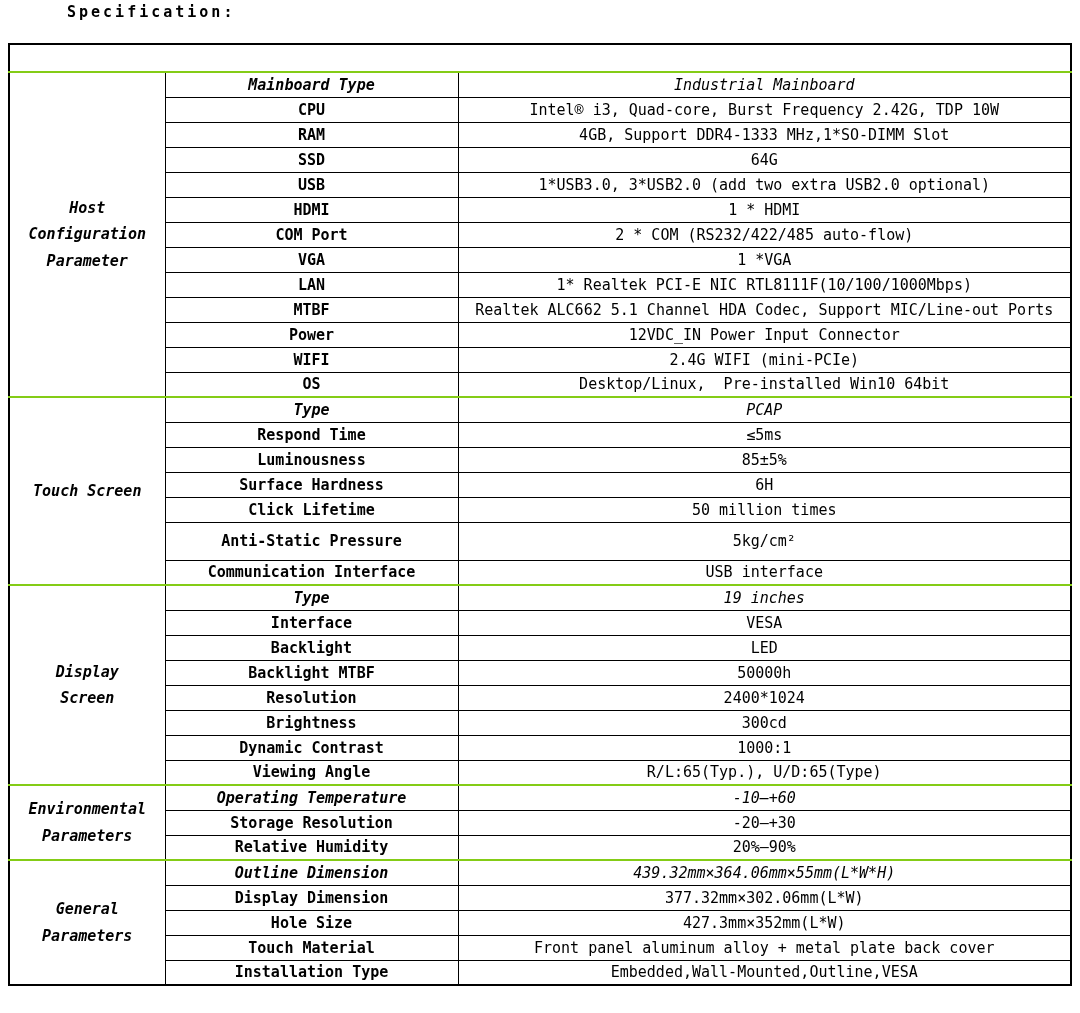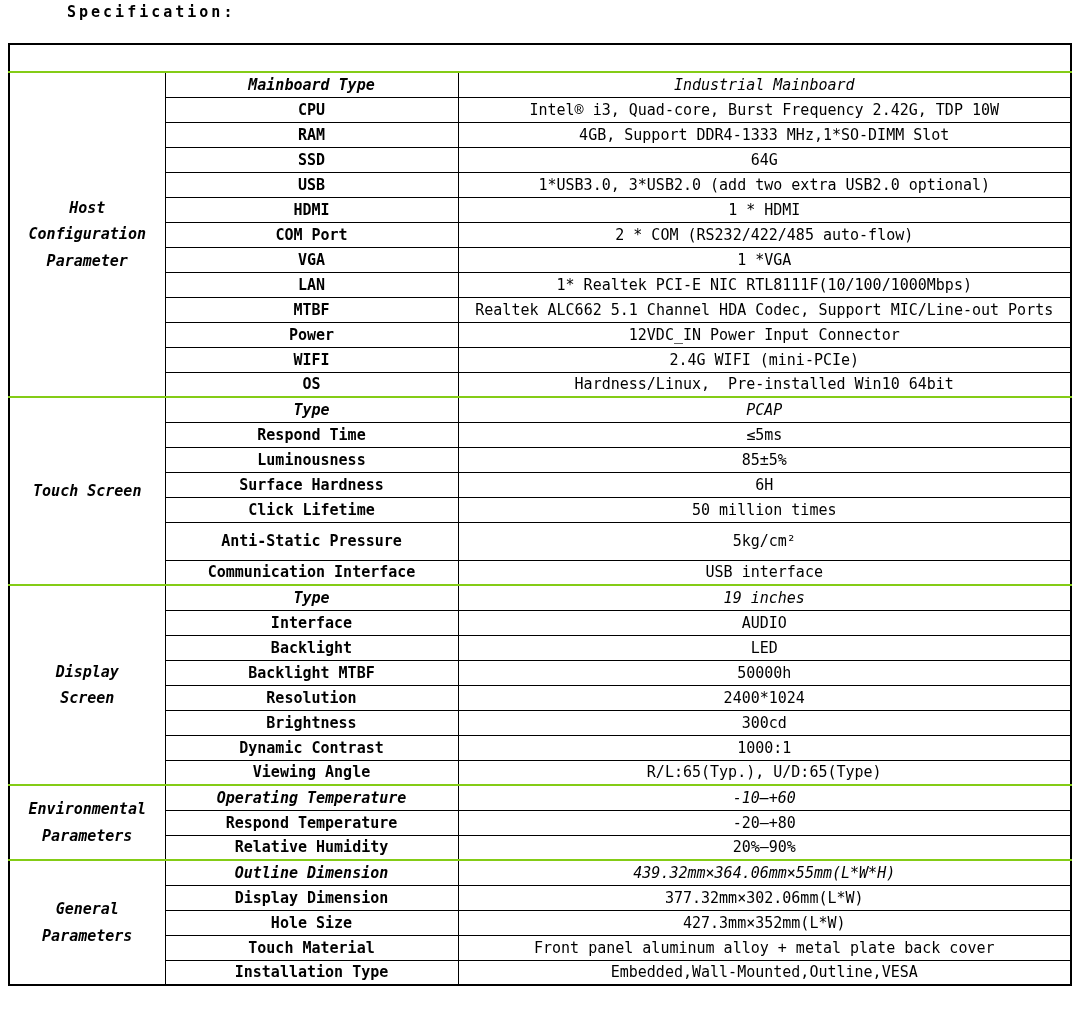--- a/index.html
+++ b/index.html
@@ -123,21 +123,21 @@
         <tr class="data-row">
           <td class="param">Power</td>
           <td class="val">12VDC_IN Power Input Connector</td>
         </tr>
         <tr class="data-row">
           <td class="param">WIFI</td>
           <td class="val">2.4G WIFI (mini-PCIe)</td>
         </tr>
         <tr class="data-row">
           <td class="param">OS</td>
-          <td class="val">Hardness/Linux,  Pre-installed Win10 64bit</td>
+          <td class="val">Desktop/Linux,  Pre-installed Win10 64bit</td>
         </tr>
         <tr class="data-row section-start">
           <td class="cat" rowspan="7">Touch Screen</td>
           <td class="param">Type</td>
           <td class="val">PCAP</td>
         </tr>
         <tr class="data-row">
           <td class="param">Respond Time</td>
           <td class="val">≤5ms</td>
         </tr>
@@ -161,21 +161,21 @@
           <td class="param">Communication Interface</td>
           <td class="val">USB interface</td>
         </tr>
         <tr class="data-row section-start">
           <td class="cat" rowspan="8">Display Screen</td>
           <td class="param">Type</td>
           <td class="val">19 inches</td>
         </tr>
         <tr class="data-row">
           <td class="param">Interface</td>
-          <td class="val">AUDIO</td>
+          <td class="val">VESA</td>
         </tr>
         <tr class="data-row">
           <td class="param">Backlight</td>
           <td class="val">LED</td>
         </tr>
         <tr class="data-row">
           <td class="param">Backlight MTBF</td>
           <td class="val">50000h</td>
         </tr>
         <tr class="data-row">
@@ -193,22 +193,22 @@
         <tr class="data-row">
           <td class="param">Viewing Angle</td>
           <td class="val">R/L:65(Typ.), U/D:65(Type)</td>
         </tr>
         <tr class="data-row section-start">
           <td class="cat" rowspan="3">Environmental Parameters</td>
           <td class="param">Operating Temperature</td>
           <td class="val">-10—+60</td>
         </tr>
         <tr class="data-row">
-          <td class="param">Respond Temperature</td>
-          <td class="val">-20—+80</td>
+          <td class="param">Storage Resolution</td>
+          <td class="val">-20—+30</td>
         </tr>
         <tr class="data-row">
           <td class="param">Relative Humidity</td>
           <td class="val">20%—90%</td>
         </tr>
         <tr class="data-row section-start">
           <td class="cat" rowspan="5">General Parameters</td>
           <td class="param">Outline Dimension</td>
           <td class="val">439.32mm×364.06mm×55mm(L*W*H)</td>
         </tr>

